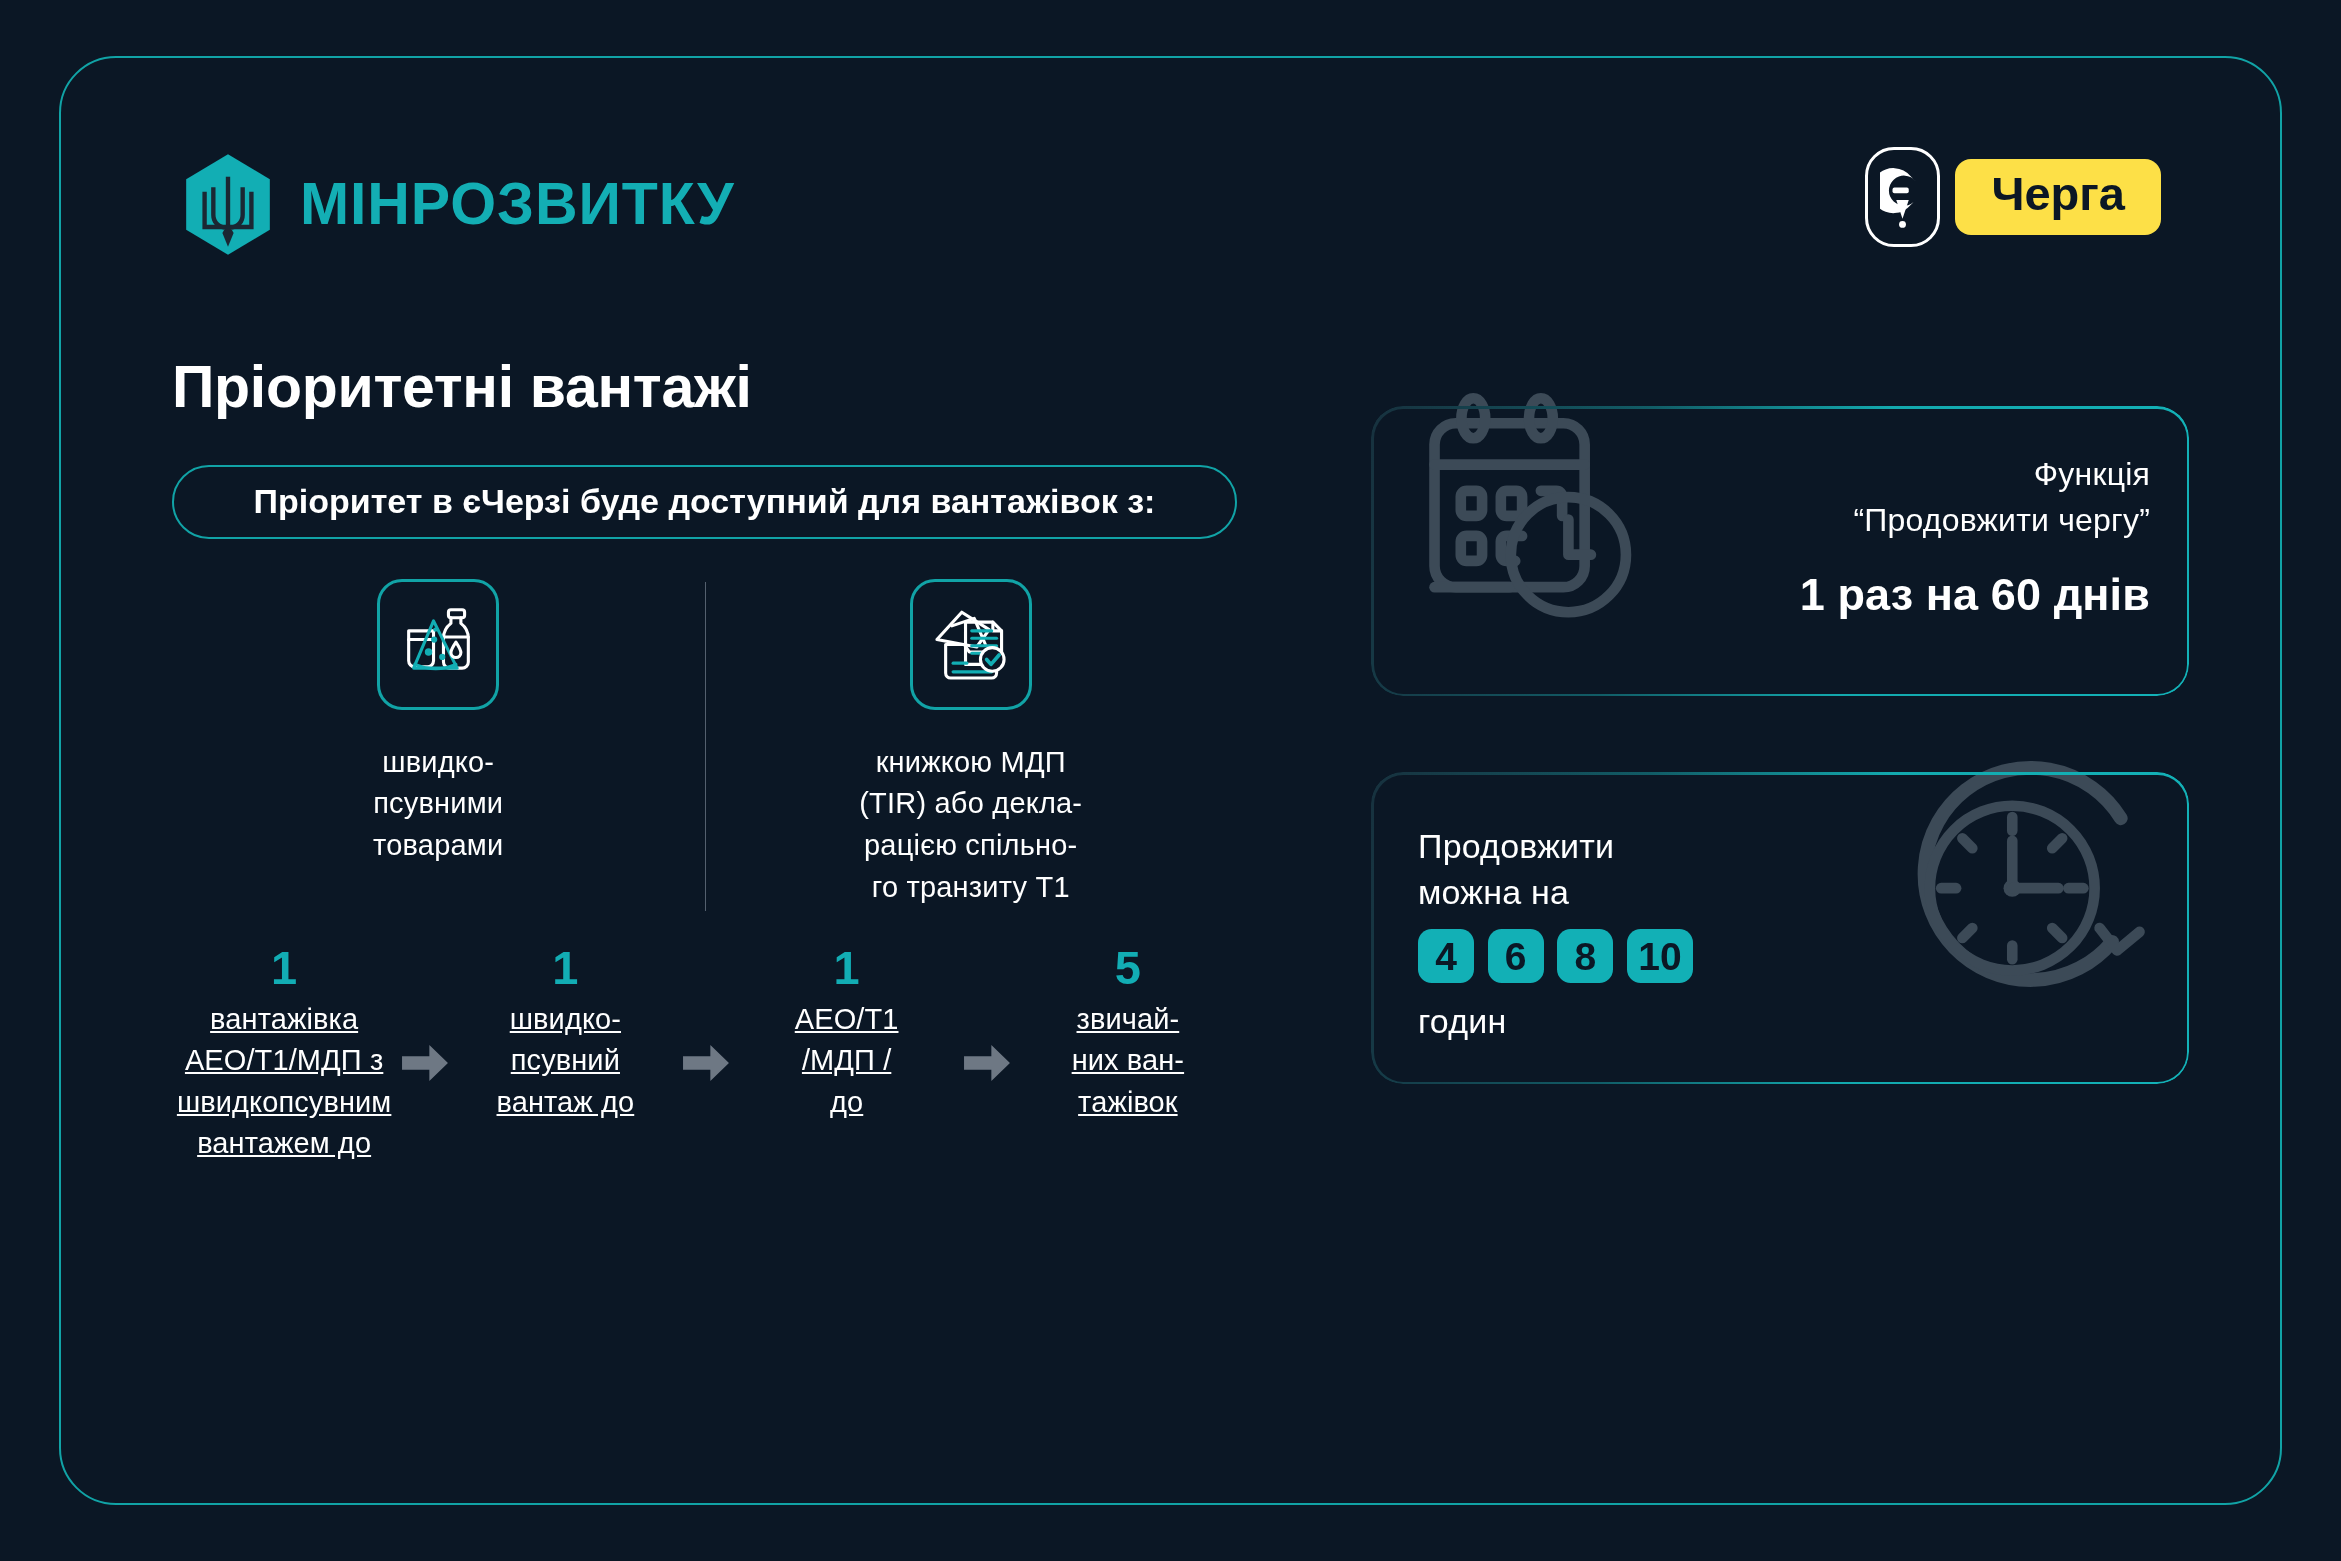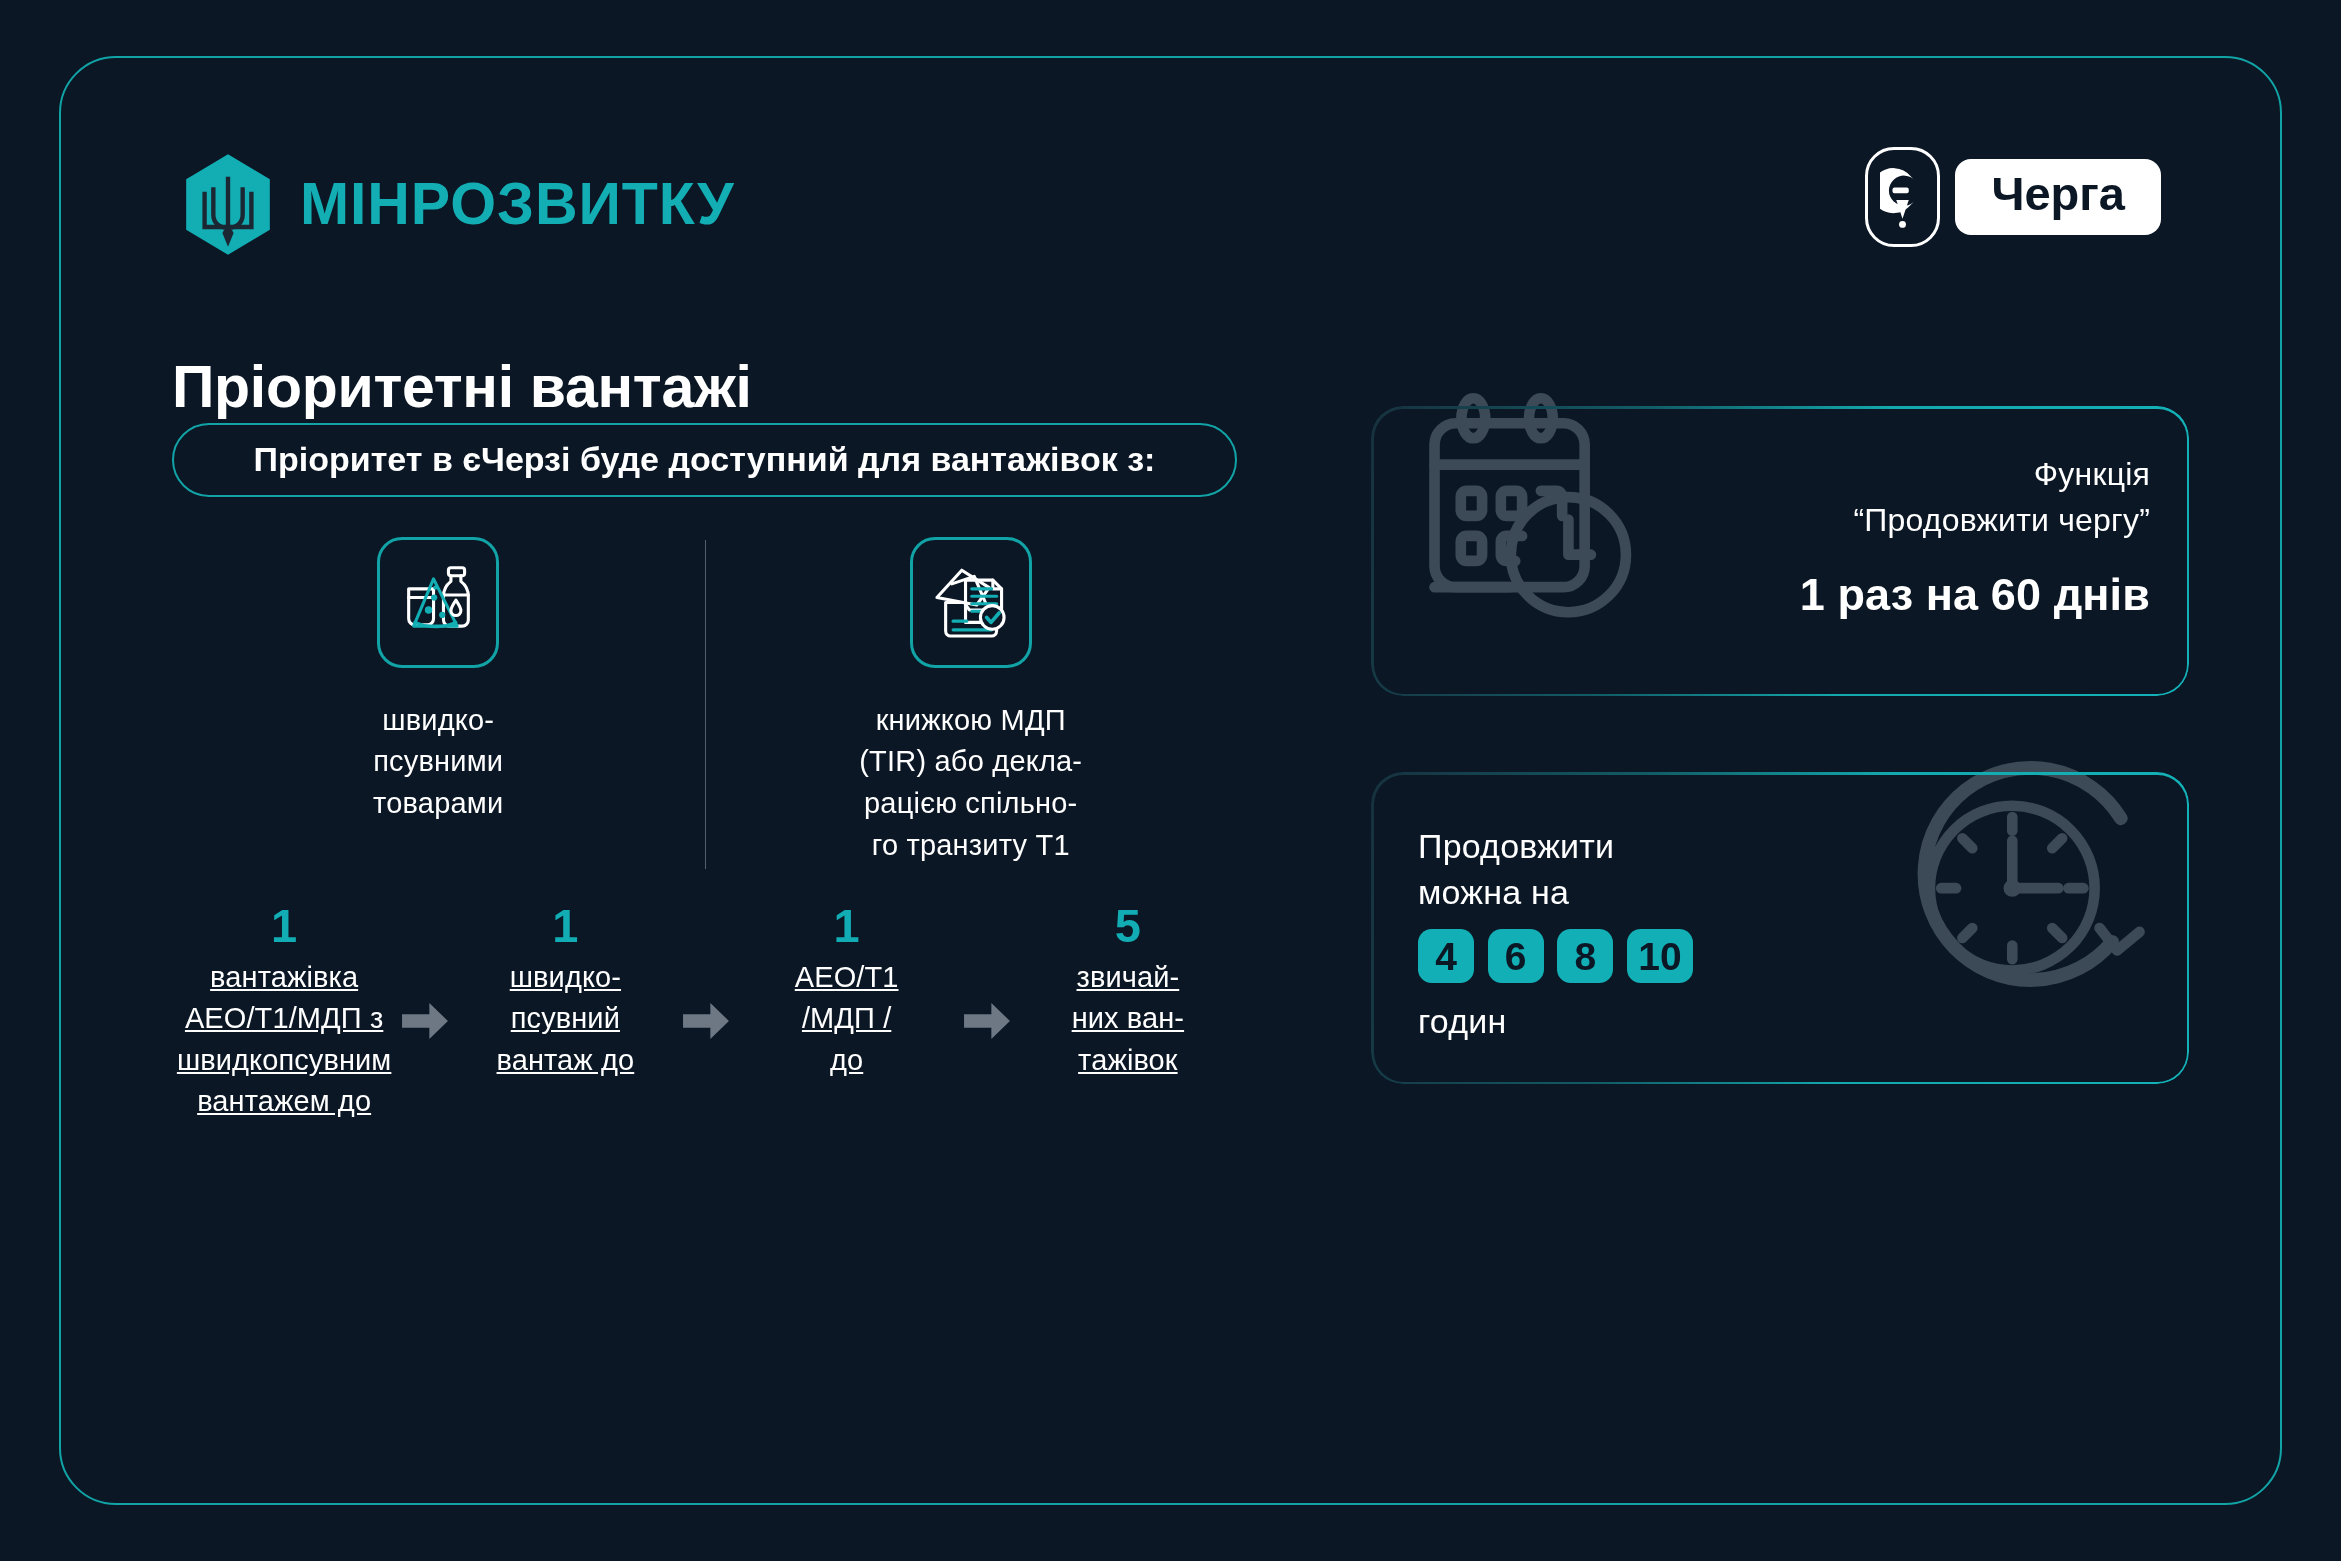--- a/index.html
+++ b/index.html
@@ -68,21 +68,21 @@
   .e-mark {
     width: 75px; height: 100px;
     border: 3.1px solid #FFFFFF;
     border-radius: 29px;
     display: flex;
     align-items: center;
     justify-content: center;
     background: #0B1725;
   }
   .queue-pill {
-    background: #ffffff;
+    background: #fde047;
     color: #0B1725;
     font-size: 47px;
     font-weight: bold;
     border-radius: 16px;
     padding: 10px 36px 16px 36px;
     line-height: 1.08;
     white-space: nowrap;
   }
 
   
@@ -102,20 +102,21 @@
   .h1 {
     color: #FFFFFF;
     font-size: 59px;
     font-weight: bold;
     line-height: 1.18;
     letter-spacing: -0.3px;
   }
 
   
   .pill-label {
+    margin-top: 42px;
     border: 2.5px solid #11A3A6;
     border-radius: 37px;
     height: 74px;
     display: flex;
     align-items: center;
     justify-content: center;
     color: #FFFFFF;
     font-size: 34px;
     font-weight: bold;
     width: 1065px;

